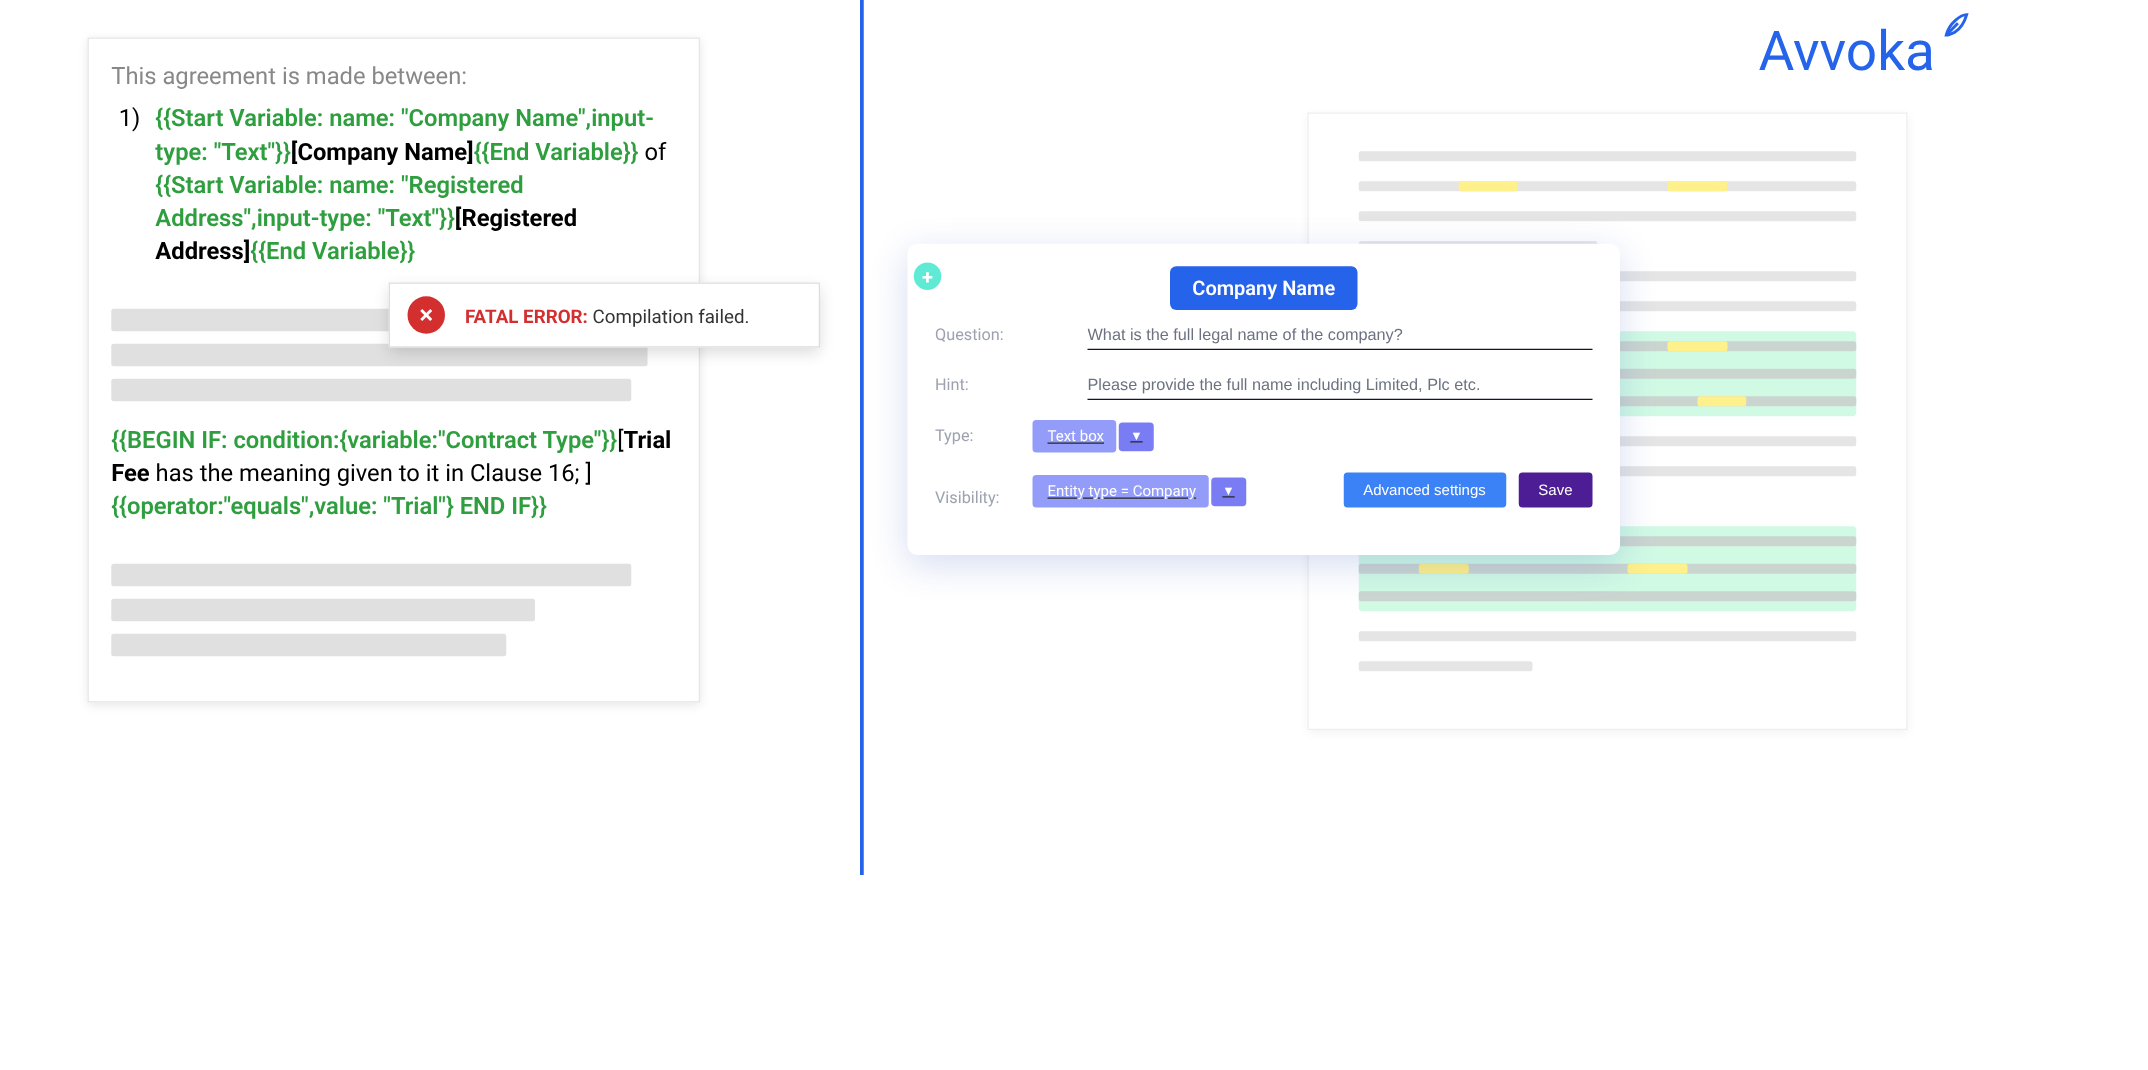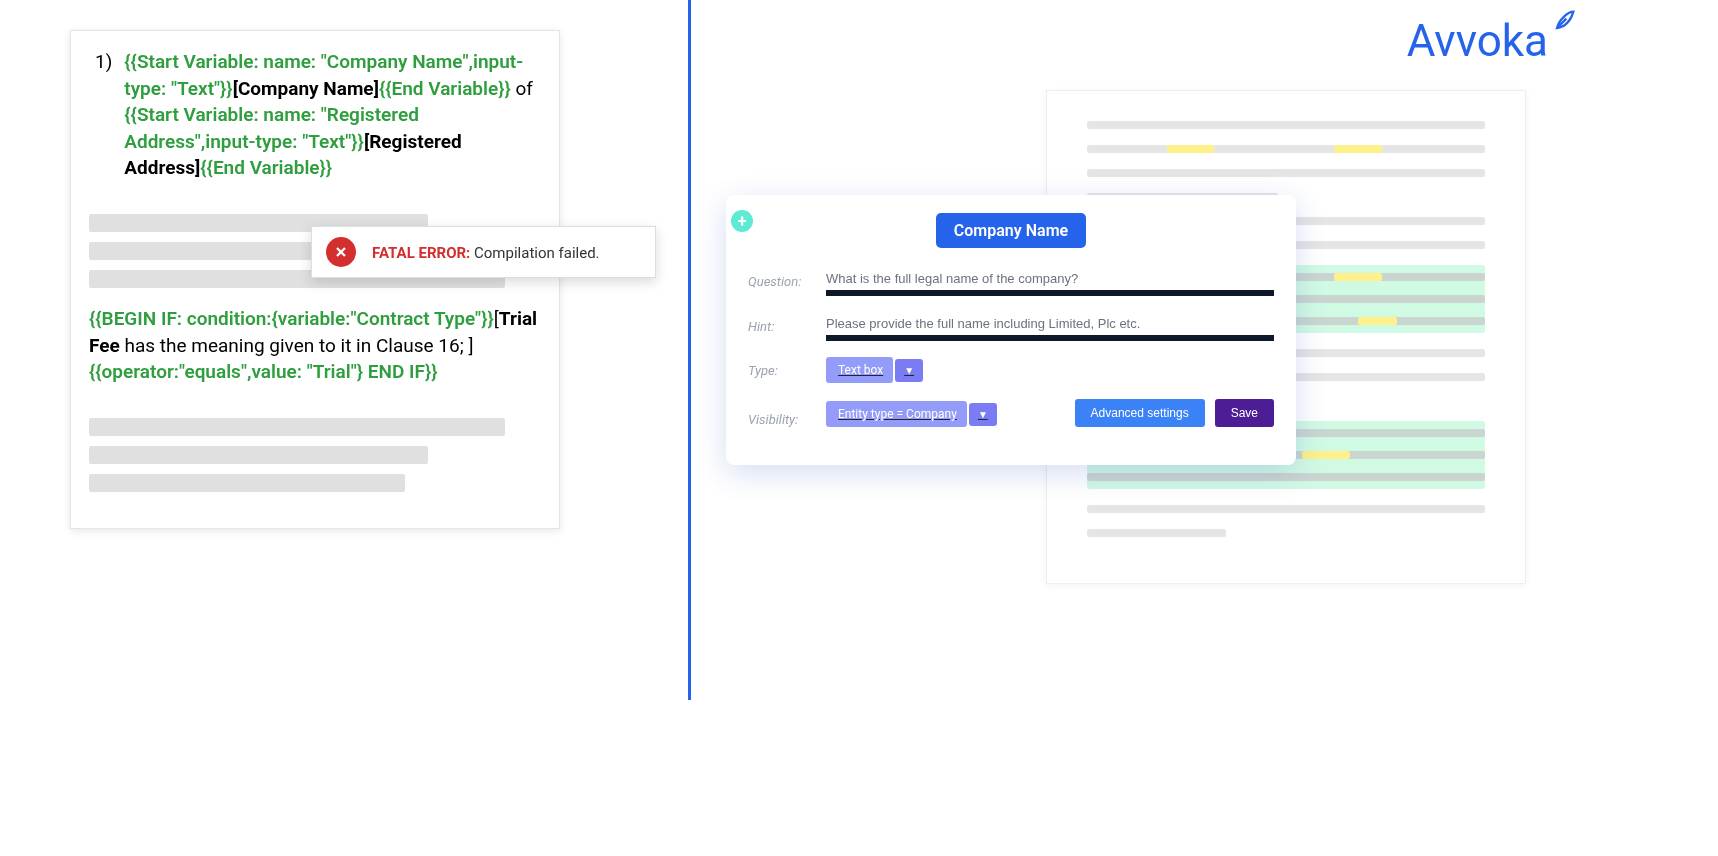--- a/index.html
+++ b/index.html
@@ -231,44 +231,44 @@
       z-index: 6;
     }
     .badge {
       display: inline-block;
       background: #2563eb;
       color: #fff;
       padding: 8px 18px;
       border-radius: 5px;
       font-size: 16px;
       font-weight: 600;
-      margin: 0 auto 19px;
+      margin: 0 auto 8px;
     }
     .badge-wrap {
       text-align: center;
     }
     .form-row {
       display: flex;
       align-items: center;
       margin-bottom: 16px;
     }
     .form-label {
       width: 78px;
       font-size: 13px;
       color: #9ca3af;
-      font-style: italic;
     }
     .form-input {
       flex: 1;
       border: none;
-      border-bottom: 6px solid #0f172a;
+      border-bottom: 1px solid #0f172a;
       font-size: 13px;
       color: #6b7280;
       padding: 4px 0;
       background: transparent;
+      margin-left: 44px;
     }
     .form-select {
       background: #818cf8;
       color: #fff;
       font-size: 12px;
       padding: 6px 12px;
       border-radius: 3px;
       display: inline-flex;
       align-items: center;
       opacity: 0.85;
@@ -312,20 +312,21 @@
     }
   </style>
 </head>
 <body>
 
 <div class="container">
 
   <div class="left-panel">
 
     <div class="legacy-doc">
+      <div class="doc-intro">This agreement is made between:</div>
 
       <div class="code-block">
         <div class="code-list">
           <span class="list-num">1)</span>
           <span>
             <span class="code-green">{{Start Variable: name: "Company Name",input-type: "Text"}}</span><span class="code-black">[Company Name]</span><span class="code-green">{{End Variable}}</span><span class="code-normal"> of </span><span class="code-green">{{Start Variable: name: "Registered Address",input-type: "Text"}}</span><span class="code-black">[Registered Address]</span><span class="code-green">{{End Variable}}</span>
           </span>
         </div>
       </div>
 

